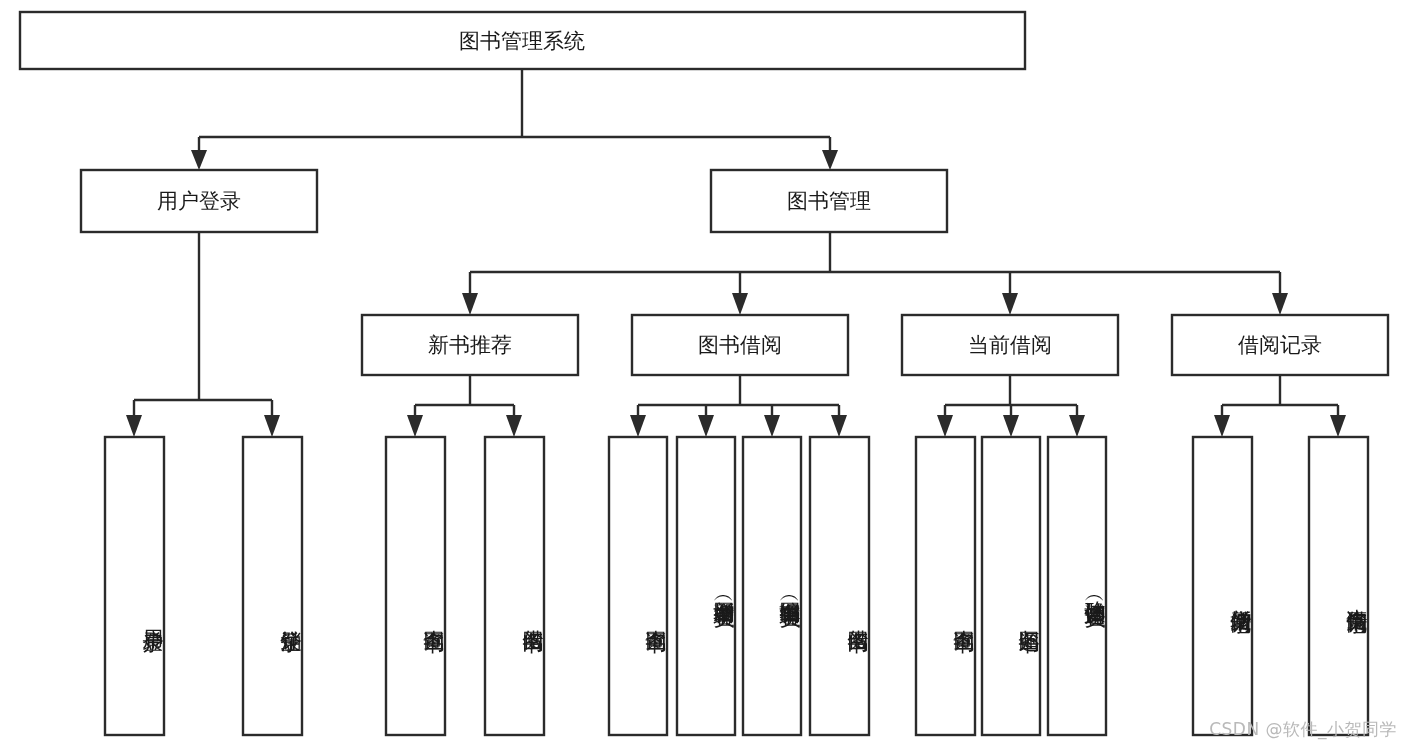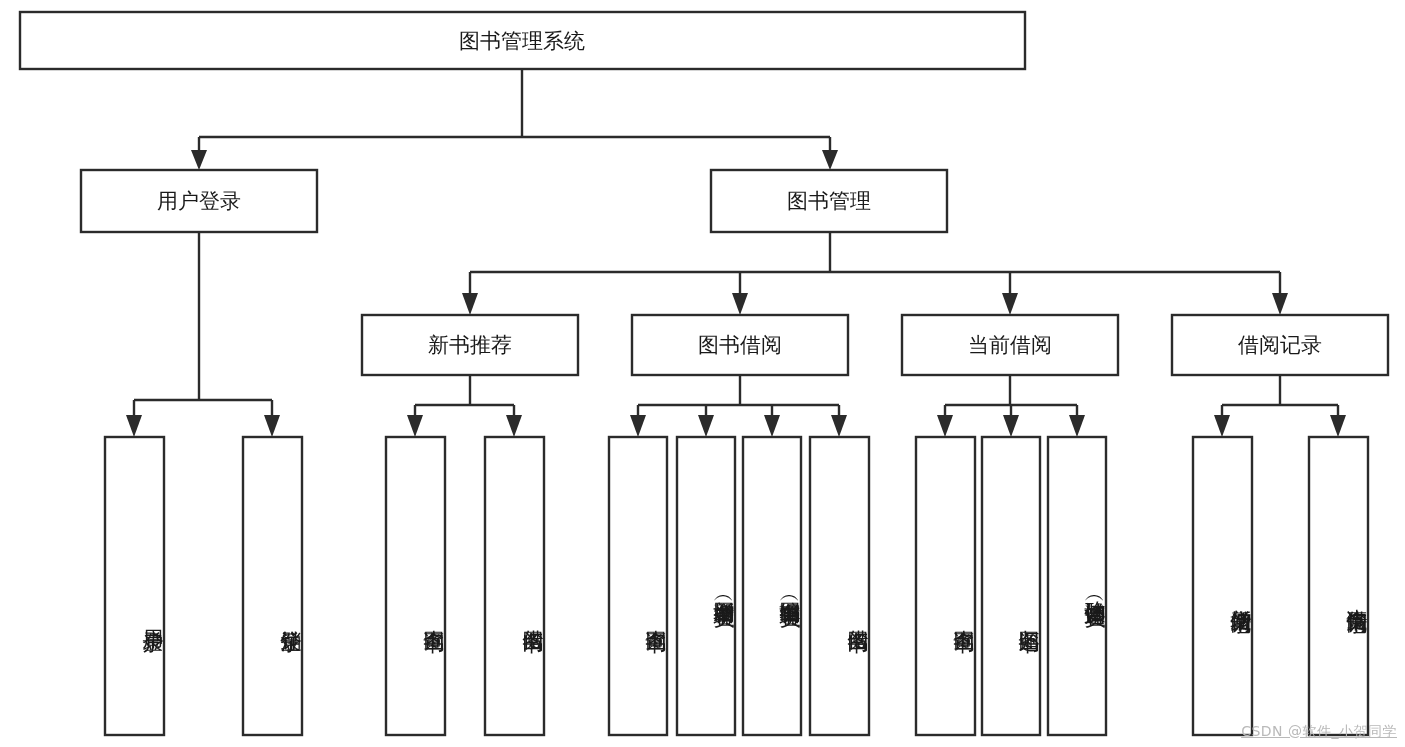--- a/index.html
+++ b/index.html
@@ -60,25 +60,24 @@
     align-items: flex-start;
     justify-content: center;
     white-space: nowrap;
     pointer-events: none;
   }
   .watermark {
     position: absolute;
     right: 8px;
     bottom: 6px;
     font-family: "DejaVu Sans", "Liberation Sans", sans-serif;
-    font-size: 14px;
+    font-size: 17px;
     color: #b9b9b9;
     letter-spacing: 0.5px;
     white-space: nowrap;
-    text-decoration: underline;
   }
 </style>
 </head>
 <body>
 
 <div id="diagram-root">
 
   <svg class="diagram-canvas" viewBox="0 0 1405 747" xmlns="http://www.w3.org/2000/svg">
 
     <g>

